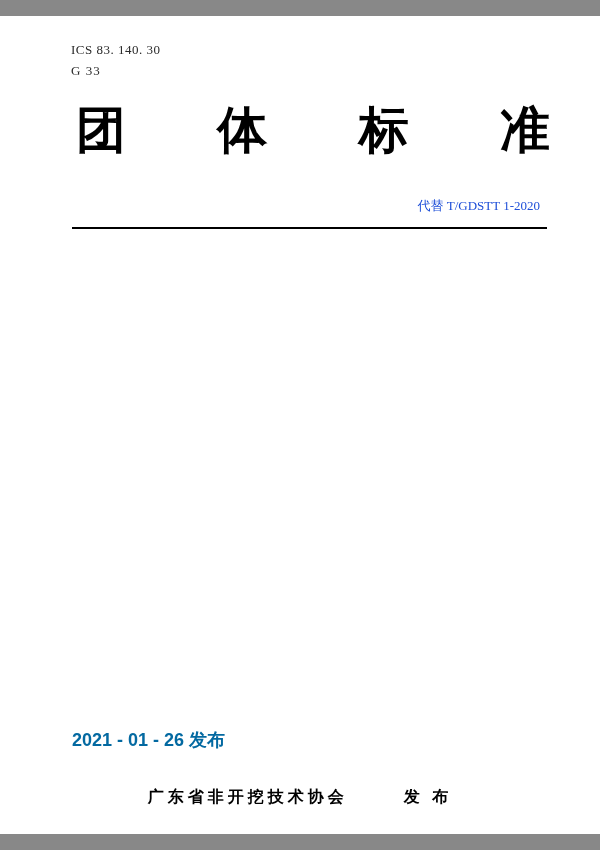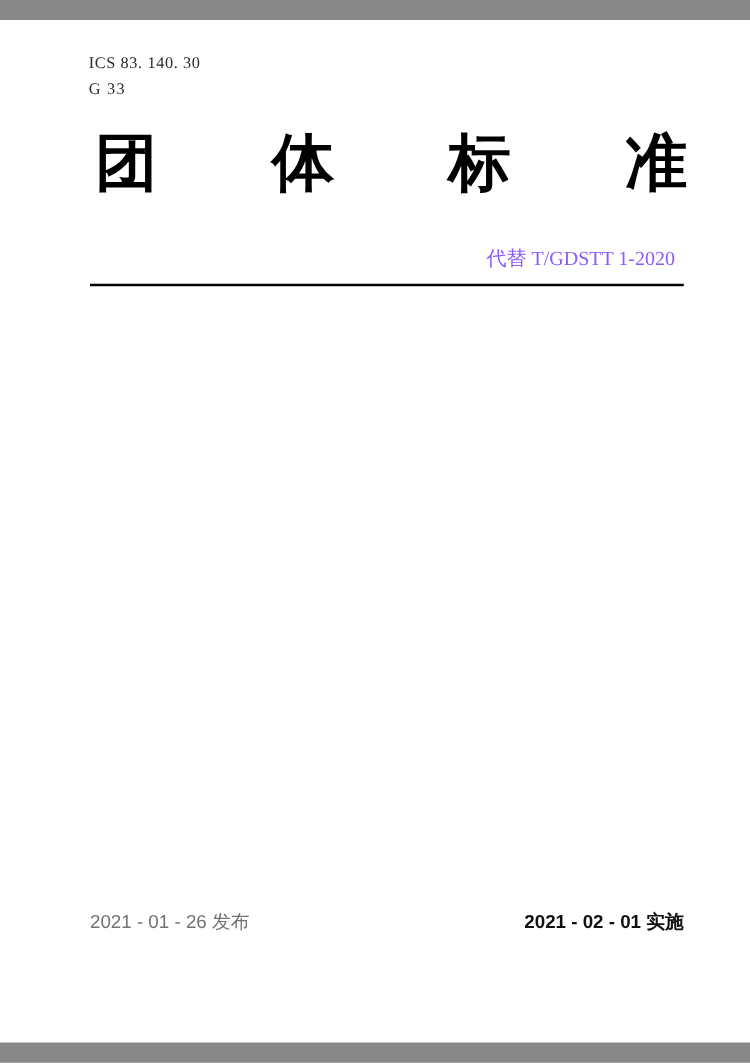--- a/index.html
+++ b/index.html
@@ -52,22 +52,22 @@
     font-family: "Liberation Serif", serif;
     font-size: 17px;
     letter-spacing: 0.5px;
     color: #111;
     text-align: right;
   }
   .supersede {
     position: absolute;
     right: 60px; top: 181px;
     font-family: "Liberation Serif", serif;
-    font-size: 16px;
-    color: #8b5cf6;
+    font-size: 13px;
+    color: #1d4ed8;
     text-align: right;
   }
 
   
   .header-rule {
     position: absolute;
     left: 72px; top: 211px;
     width: 475px; height: 2px;
     background: #000;
   }
@@ -81,23 +81,23 @@
     font-size: 29px;
     line-height: 38px;
     letter-spacing: 2px;
     color: #000;
   }
 
   
   .issue-date {
     position: absolute;
     left: 72px; top: 712px;
-    font-size: 15px;
-    font-weight: 400;
-    color: #737373;
+    font-size: 18px;
+    font-weight: 700;
+    color: #0369a1;
   }
   .impl-date {
     position: absolute;
     right: 53px; top: 712px;
     font-size: 15px;
     font-weight: 600;
     color: #111;
   }
 
   
@@ -141,16 +141,19 @@
   </div>
 
 
   <div class="supersede">代替 T/GDSTT 1-2020</div>
 
   <div class="header-rule"></div>
 
 
   <div class="issue-date">2021 - 01 - 26 发布</div>
 
-  <div class="impl-date">2021 - 02 - 01 实施</div>
 
+  <div class="publisher-row">
+    <span class="publisher-name">广东省非开挖技术协会</span>
+    <span class="publish-label">发 布</span>
+  </div>
 
 </div>
 
 </body></html>

